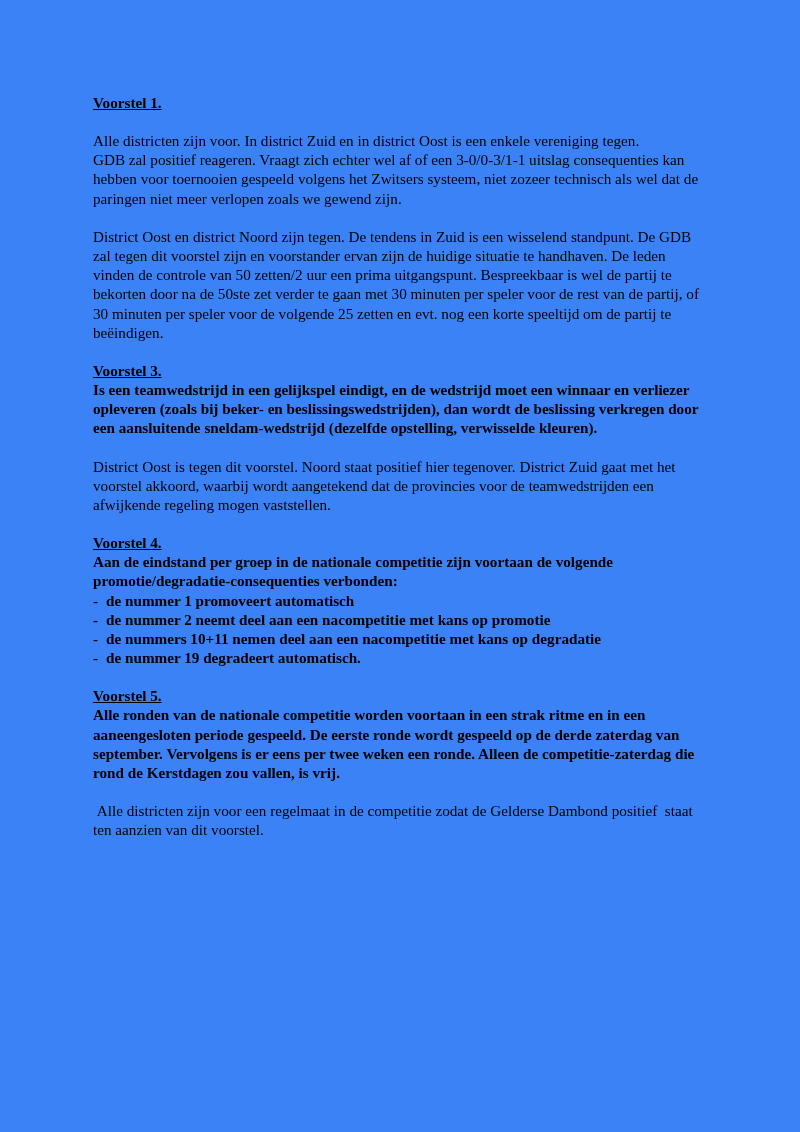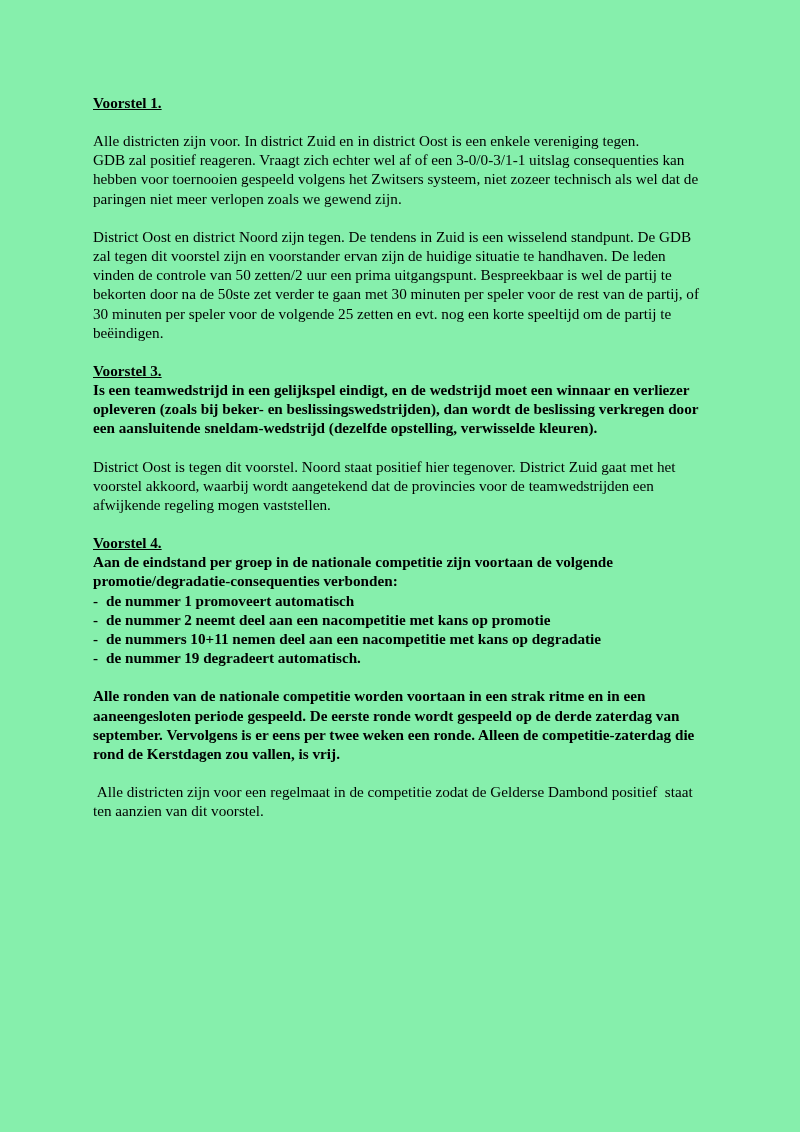--- a/index.html
+++ b/index.html
@@ -12,21 +12,21 @@
     width: 800px;
     height: 1132px;
     font-family: "Liberation Serif", "DejaVu Serif", serif;
     color: #000000;
     -webkit-font-smoothing: antialiased;
   }
   .page {
     position: relative;
     width: 800px;
     height: 1132px;
-    background: #86efac;
+    background: #3b82f6;
     box-sizing: border-box;
     padding: 93px 100px 40px 93px;
     overflow: hidden;
   }
   .content {
     width: 608px;
   }
   .section {
     margin: 0 0 19px 0;
   }
@@ -114,18 +114,21 @@
       <p class="proposal-text">Aan de eindstand per groep in de nationale competitie zijn voortaan de volgende promotie/degradatie-consequenties verbonden:</p>
       <ul class="bullet-list">
         <li class="bullet-item"><span class="dash">-</span><span>de nummer 1 promoveert automatisch</span></li>
         <li class="bullet-item"><span class="dash">-</span><span>de nummer 2 neemt deel aan een nacompetitie met kans op promotie</span></li>
         <li class="bullet-item"><span class="dash">-</span><span>de nummers 10+11 nemen deel aan een nacompetitie met kans op degradatie</span></li>
         <li class="bullet-item"><span class="dash">-</span><span>de nummer 19 degradeert automatisch.</span></li>
       </ul>
     </div>
 
     <div class="section">
+      <div class="heading-row">
+        <span class="voorstel-heading">Voorstel 5.</span>
+      </div>
       <p class="proposal-text">Alle ronden van de nationale competitie worden voortaan in een strak ritme en in een aaneengesloten periode gespeeld. De eerste ronde wordt gespeeld op de derde zaterdag van september. Vervolgens is er eens per twee weken een ronde. Alleen de competitie-zaterdag die rond de Kerstdagen zou vallen, is vrij.</p>
       <p class="commentary"> Alle districten zijn voor een regelmaat in de competitie zodat de Gelderse Dambond positief  staat ten aanzien van dit voorstel.</p>
     </div>
 
   </div>
 </div>
 
 </body></html>

